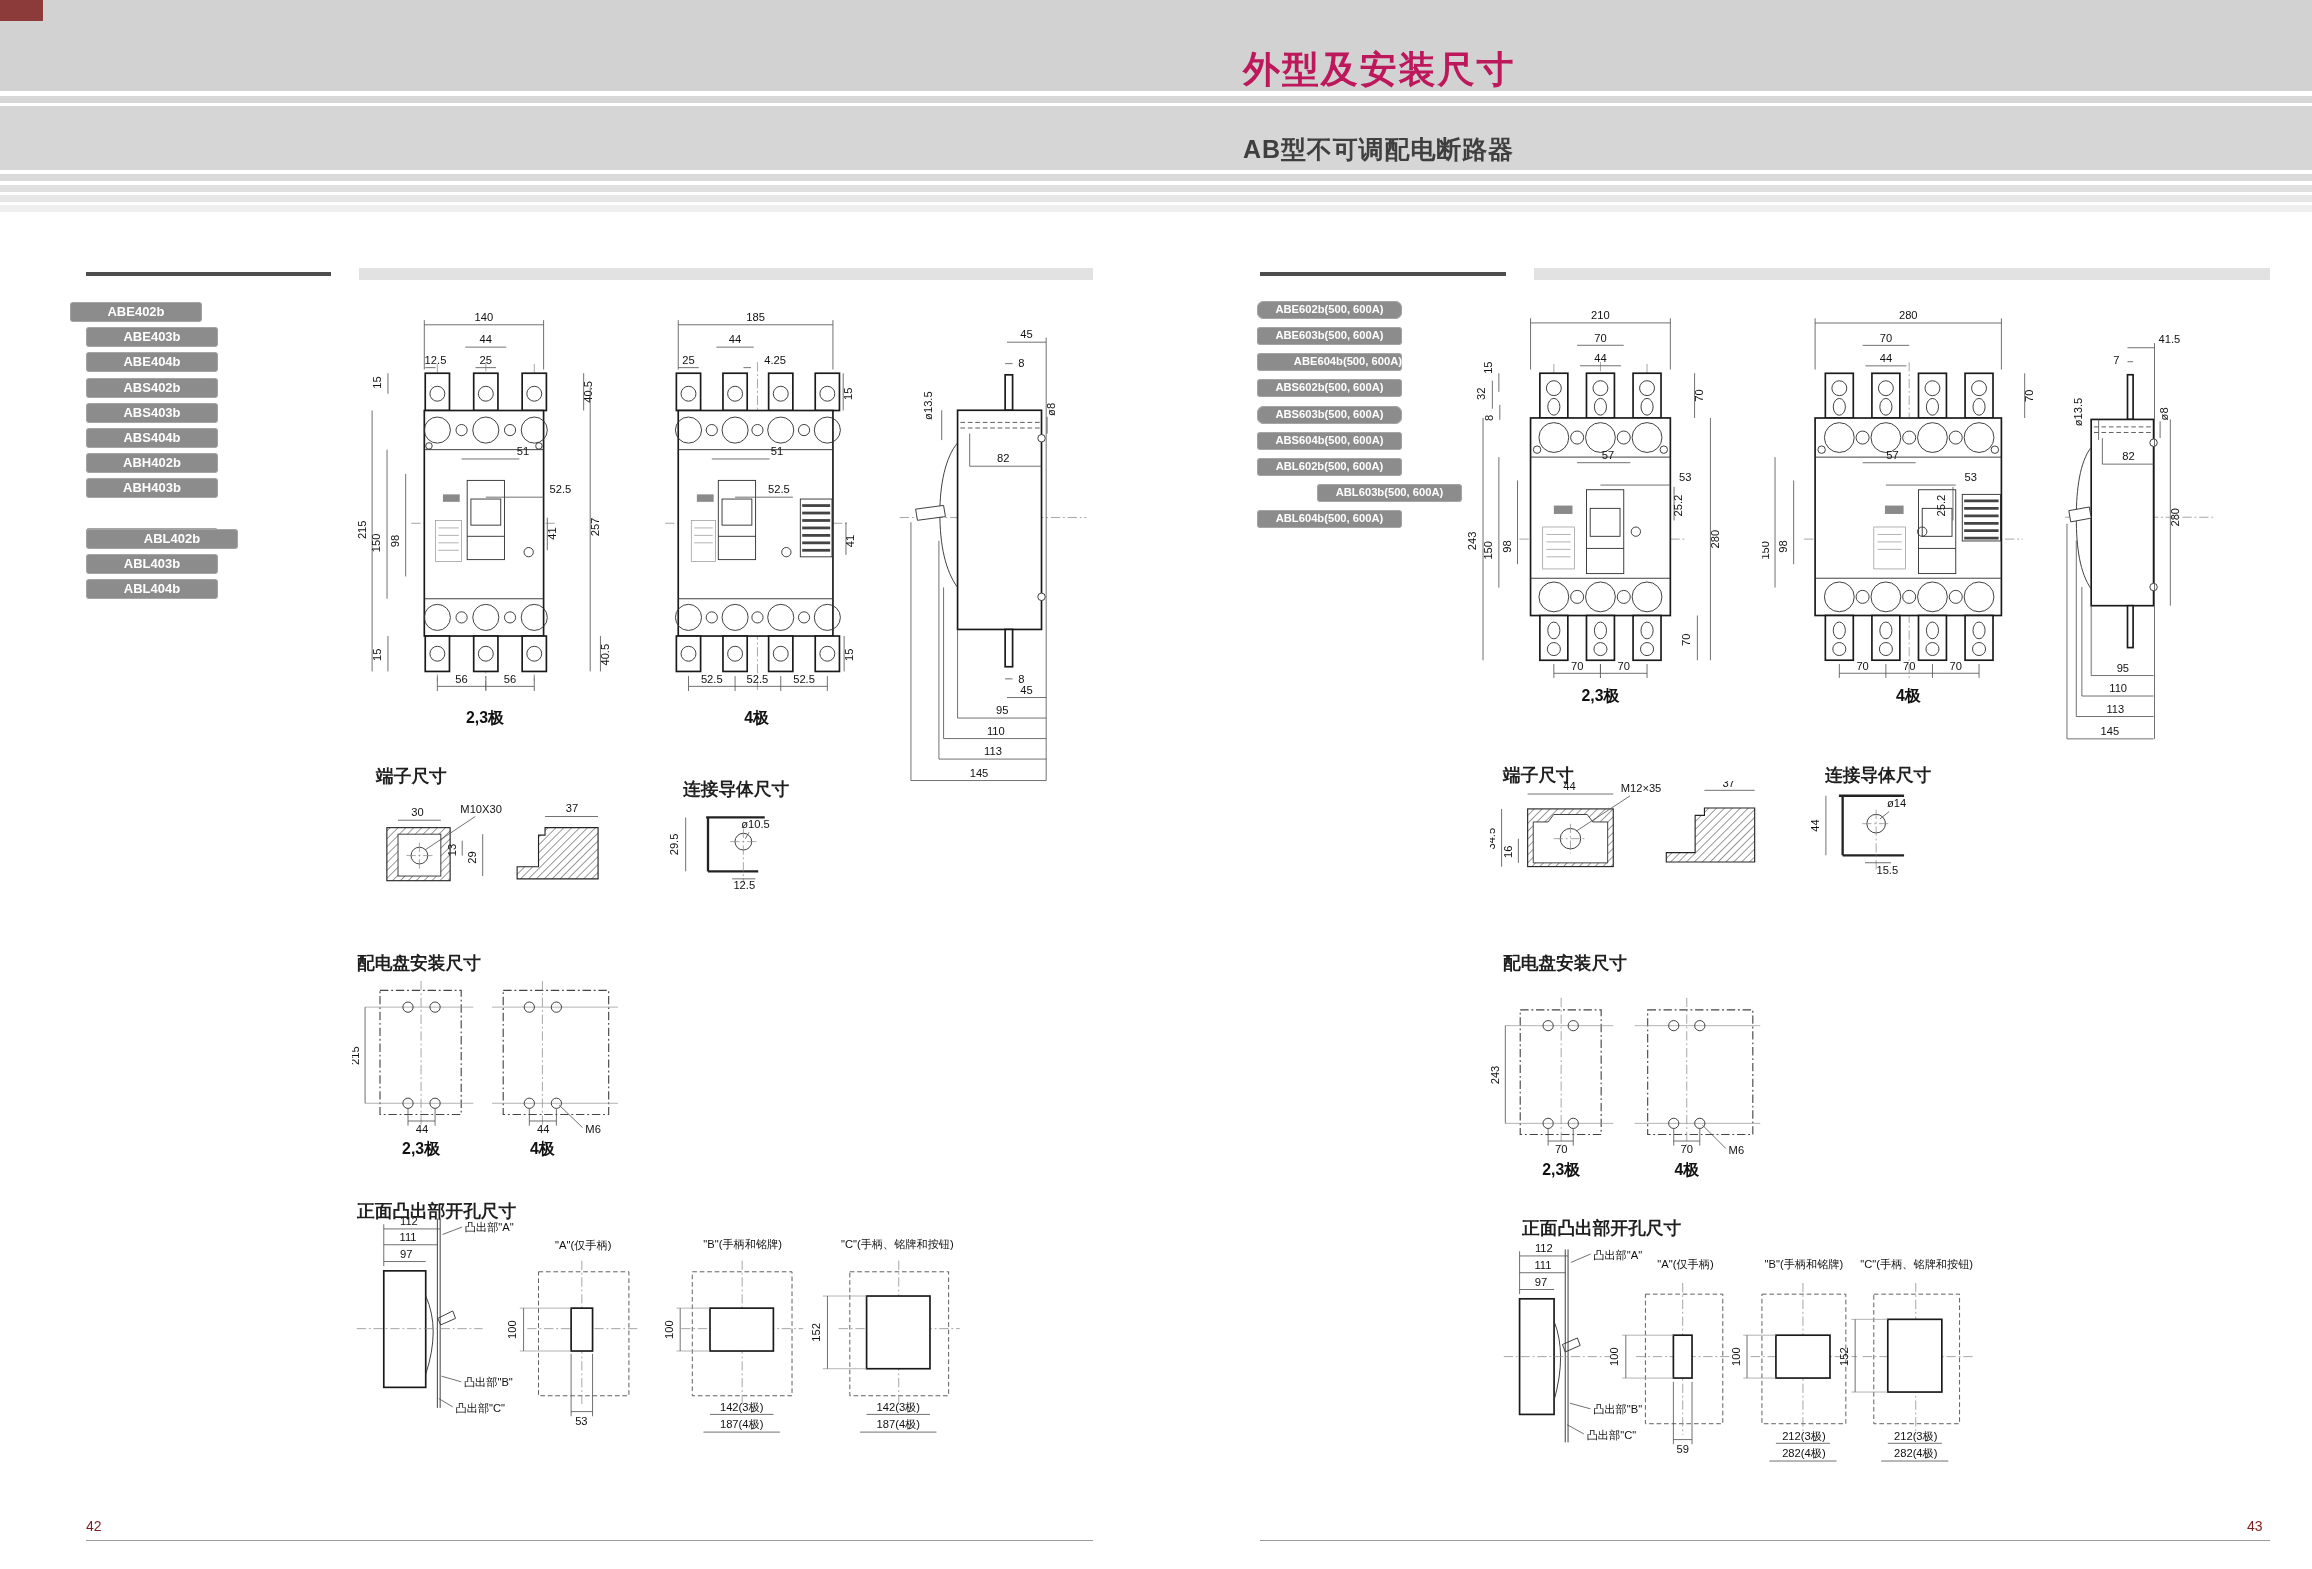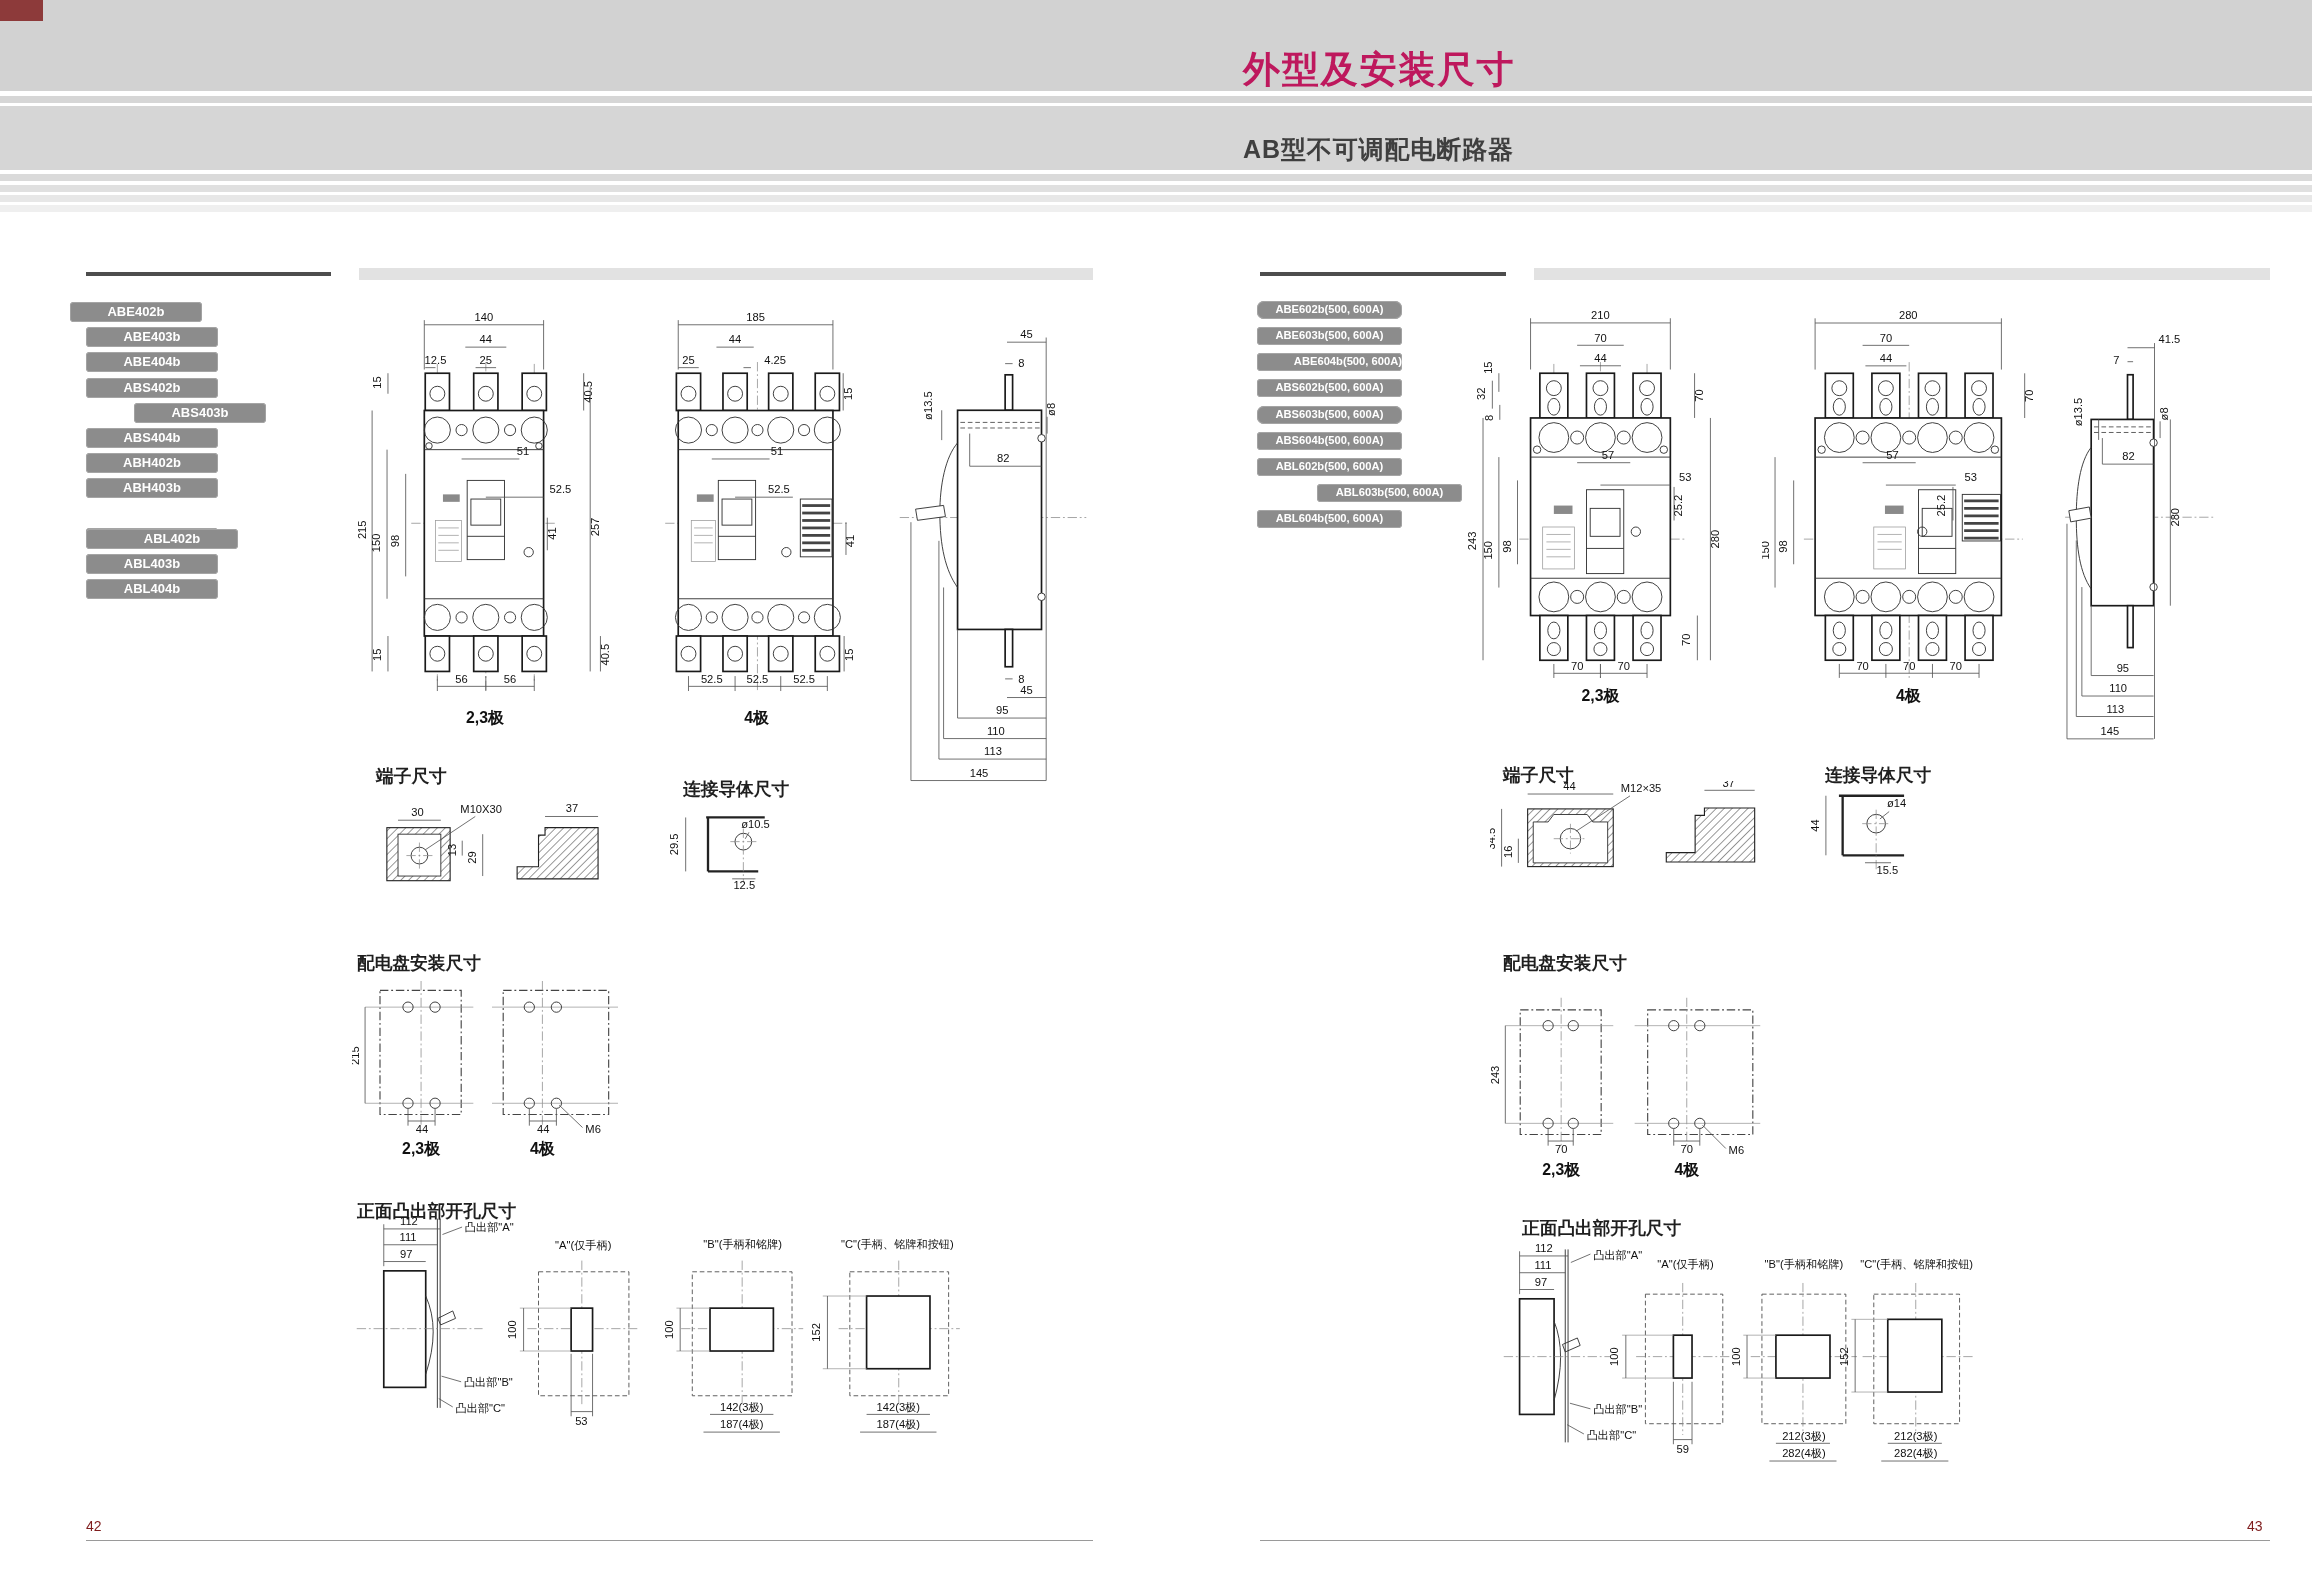--- a/index.html
+++ b/index.html
@@ -50,21 +50,21 @@
 
   <div class="abs rule" style="left:86px;top:272px;width:245px;"></div>
   <div class="abs graybar" style="left:359px;top:268px;width:734px;"></div>
   <div class="abs rule" style="left:1260px;top:272px;width:246px;"></div>
   <div class="abs graybar" style="left:1534px;top:268px;width:736px;"></div>
 
   <div class="abs chip chip-l" style="left:70px;top:302px;">ABE402b</div>
   <div class="abs chip chip-l" style="left:86px;top:327px;">ABE403b</div>
   <div class="abs chip chip-l" style="left:86px;top:352px;">ABE404b</div>
   <div class="abs chip chip-l" style="left:86px;top:378px;">ABS402b</div>
-  <div class="abs chip chip-l" style="left:86px;top:403px;margin-left:48px;">ABS403b</div>
+  <div class="abs chip chip-l" style="left:86px;top:403px;">ABS403b</div>
   <div class="abs chip chip-l" style="left:86px;top:428px;">ABS404b</div>
   <div class="abs chip chip-l" style="left:86px;top:453px;">ABH402b</div>
   <div class="abs chip chip-l" style="left:86px;top:478px;">ABH403b</div>
   <div class="abs chip chip-l" style="left:86px;top:528px;">ABH404b</div>
   <div class="abs chip chip-l" style="left:86px;top:529px;padding-left:20px;">ABL402b</div>
   <div class="abs chip chip-l" style="left:86px;top:554px;">ABL403b</div>
   <div class="abs chip chip-l" style="left:86px;top:579px;">ABL404b</div>
 
   <div class="abs chip chip-r" style="left:1257px;top:301px;border-radius:7px;">ABE602b(500, 600A)</div>
   <div class="abs chip chip-r" style="left:1257px;top:327px;">ABE603b(500, 600A)</div>

